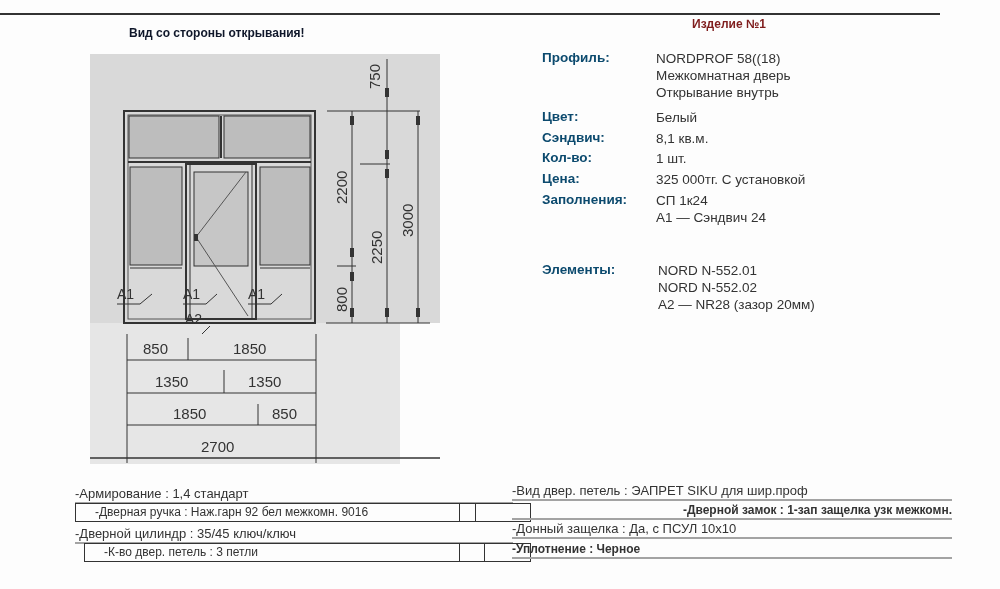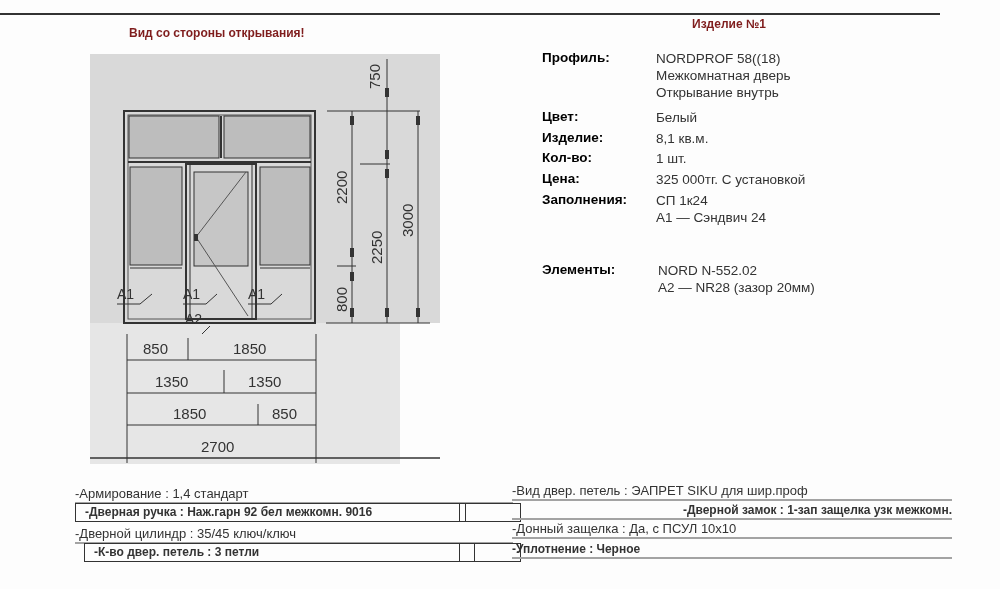--- a/index.html
+++ b/index.html
@@ -2,35 +2,35 @@
 <html><head>
   <meta charset="utf-8">
   <style>
     html, body { margin: 0; padding: 0; }
     body {
       width: 1000px; height: 589px; position: relative; overflow: hidden;
       background: #fdfdfd; color: #222;
       font-family: "Liberation Sans", sans-serif;
     }
     .top-rule { position: absolute; left: 0; top: 13px; width: 940px; height: 2px; background: #333; }
-    .view-title { position: absolute; left: 129px; top: 26px; font-size: 12px; font-weight: bold; color: #7f1d1d; }
+    .view-title { position: absolute; left: 129px; top: 26px; font-size: 12px; font-weight: bold; color: #0f172a; }
     .item-title { position: absolute; left: 692px; top: 17px; font-size: 12px; font-weight: bold; color: #7f1d1d; }
 
     .drawing { position: absolute; left: 90px; top: 54px; width: 350px; height: 410px; }
     .drawing svg { position: absolute; left: 0; top: 0; }
 
     .specs { position: absolute; left: 542px; top: 50px; font-size: 13.5px; color: #333; }
     .spec-row { position: absolute; left: 0; white-space: nowrap; }
-    .spec-label { position: absolute; left: 0; font-weight: bold; color: #000000; }
+    .spec-label { position: absolute; left: 0; font-weight: bold; color: #0c4a6e; }
     .spec-values { position: absolute; left: 114px; }
     .spec-line { display: block; line-height: 17px; }
 
     .footer { position: absolute; left: 72px; top: 480px; width: 895px; font-size: 13px; color: #333; }
     .f-item { position: absolute; white-space: nowrap; }
-    .f-boxed { border: 1px solid #333; height: 17px; line-height: 17px; padding-left: 9px; font-weight: bold; }
+    .f-boxed { border: 1px solid #333; height: 17px; line-height: 17px; padding-left: 19px; }
     .f-under { border-bottom: 2px solid #a3a3a3; line-height: 16px; }
     .bold { font-weight: bold; }
   </style>
 </head>
 <body>
 
 <div class="top-rule"></div>
 <div class="view-title">Вид со стороны открывания!</div>
 <div class="item-title">Изделие №1</div>
 
@@ -132,21 +132,21 @@
       <span class="spec-line">Открывание внутрь</span>
     </span>
   </div>
   <div class="spec-row" style="top:59px">
     <span class="spec-label">Цвет:</span>
     <span class="spec-values">
         <span class="spec-line">Белый</span>
       </span>
   </div>
   <div class="spec-row" style="top:80px">
-    <span class="spec-label">Изделие:</span>
+    <span class="spec-label">Сэндвич:</span>
     <span class="spec-values">
         <span class="spec-line">8,1 кв.м.</span>
       </span>
   </div>
   <div class="spec-row" style="top:100px">
     <span class="spec-label">Кол-во:</span>
     <span class="spec-values">
         <span class="spec-line">1 шт.</span>
       </span>
   </div>
@@ -159,20 +159,21 @@
   <div class="spec-row" style="top:142px">
     <span class="spec-label">Заполнения:</span>
     <span class="spec-values">
       <span class="spec-line">СП 1к24</span>
       <span class="spec-line">A1 — Сэндвич 24</span>
     </span>
   </div>
   <div class="spec-row" style="top:212px">
     <span class="spec-label">Элементы:</span>
     <span class="spec-values" style="left:116px">
+      <span class="spec-line">NORD N-552.01</span>
       <span class="spec-line">NORD N-552.02</span>
       <span class="spec-line">A2 — NR28 (зазор 20мм)</span>
     </span>
   </div>
 </div>
 
 <div class="footer">
   <div class="f-item f-under" style="left:3px; top:6px; width:438px;">-Армирование : 1,4 стандарт</div>
   <div class="f-item f-boxed" style="left:3px; top:23px; width:380px; font-size:12px;">-Дверная ручка : Наж.гарн 92 бел межкомн. 9016</div>
   <div class="f-item f-boxed" style="left:387px; top:23px; width:51px;"></div>

